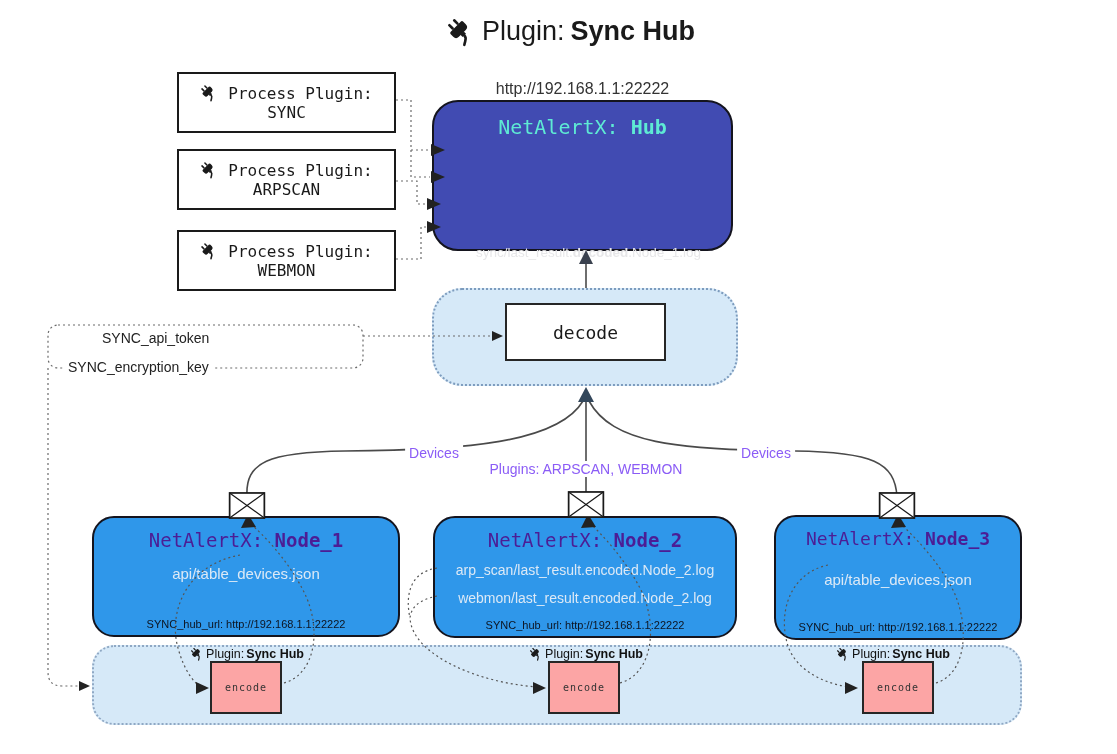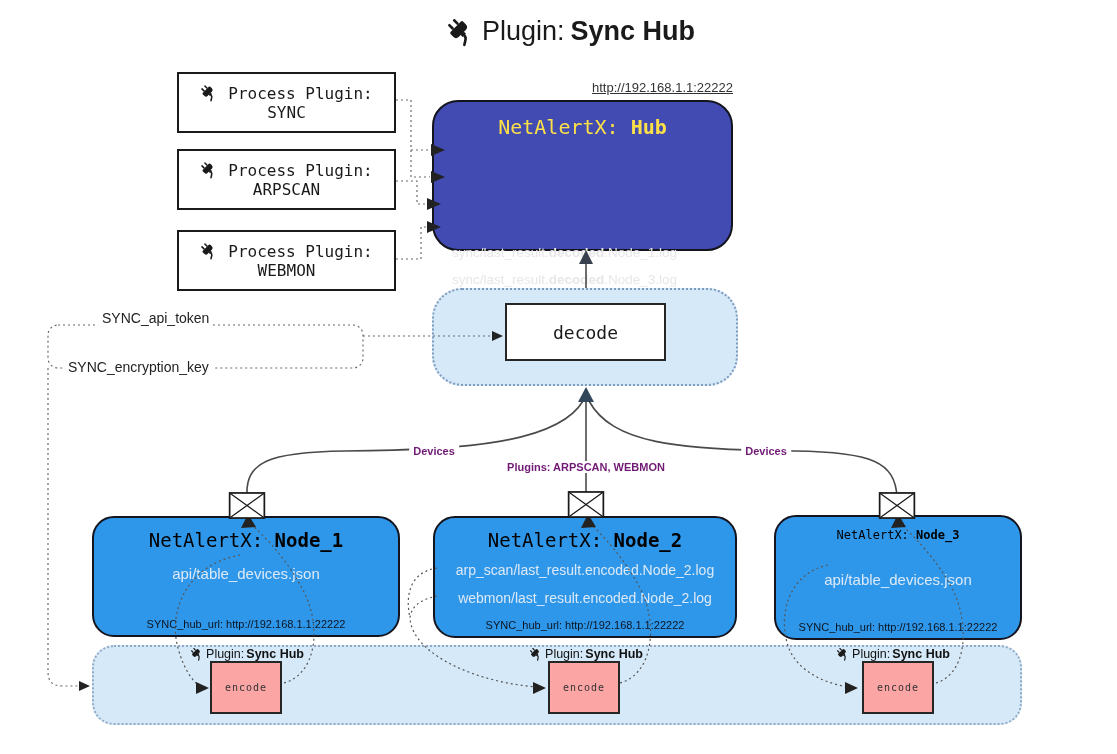--- a/index.html
+++ b/index.html
@@ -9,44 +9,44 @@
   
   .title-row{left:0;right:0;top:16px;display:flex;justify-content:center;align-items:center;
              gap:6px;transform:translateX(12px);font-size:27px;}
   .title-row .t-name{font-weight:700;}
   
   .pbox{width:219px;height:61px;left:177px;background:#fff;border:2px solid #1a1a1a;
         box-sizing:border-box;display:flex;flex-direction:column;justify-content:center;
         align-items:center;font-family:"DejaVu Sans Mono",monospace;font-size:16px;z-index:1;}
   .pbox .l1{display:flex;align-items:center;gap:10px;}
   
-  .hub-url{left:432px;width:301px;top:80px;text-align:right;font-size:13px;color:#333;z-index:1;text-decoration:underline;}
+  .hub-url{left:432px;width:301px;top:80px;text-align:center;font-size:16px;color:#333;z-index:1;}
   .hub{left:432px;top:100px;width:301px;height:151px;background:#414BB2;border:2px solid #14141e;
        border-radius:26px;box-sizing:border-box;z-index:1;}
-  .hub-title{position:absolute;left:0;right:0;top:13px;text-align:center;color:#fde047;
+  .hub-title{position:absolute;left:0;right:0;top:13px;text-align:center;color:#5eead4;
              font-family:"DejaVu Sans Mono",monospace;font-size:20px;}
   .hub-log{position:absolute;left:15px;right:6px;color:#E7E7E9;font-size:13.5px;white-space:nowrap;}
   .hub-log b, .hub-title b{font-weight:700;}
-  .hl0{top:143px;} .hl1{top:170px;} .hl2{top:197px;} .hl3{top:219px;}
+  .hl0{top:143px;text-align:center;} .hl1{top:170px;} .hl2{top:197px;} .hl3{top:219px;}
   .hub-log.hl0,.hub-log.hl1{left:18px;}
   
   .panel{background:#D6E9F8;border:2px dotted #7D9CBE;box-sizing:border-box;z-index:1;}
   .decode-wrap{left:432px;top:288px;width:306px;height:98px;border-radius:30px;}
   .decode-box{left:505px;top:303px;width:161px;height:58px;background:#fff;border:2px solid #262626;
               box-sizing:border-box;display:flex;align-items:center;justify-content:center;
               font-family:"DejaVu Sans Mono",monospace;font-size:18px;z-index:2;}
   
   .lbl{background:#fff;padding:0 4px;font-size:14px;color:#222;z-index:6;white-space:nowrap;}
-  .lbl-small{font-size:11px;color:#701a75;transform:translateX(-50%);font-weight:bold;}
+  .lbl-small{font-size:14px;color:#8b5cf6;transform:translateX(-50%);}
   
   .node{background:#2F97EA;border:2px solid #14141e;border-radius:22px;box-sizing:border-box;z-index:1;}
   .node1{left:92px;top:516px;width:308px;height:121px;}
   .node2{left:433px;top:516px;width:304px;height:122px;}
   .node3{left:774px;top:515px;width:248px;height:125px;}
-  .node-title{position:absolute;left:0;right:0;top:11px;text-align:center;color:#000000;
+  .node-title{position:absolute;left:0;right:0;top:11px;text-align:center;color:#4c1d95;
               font-family:"DejaVu Sans Mono",monospace;font-size:19px;white-space:nowrap;}
   .node-title b{font-weight:700;}
   .node-file{position:absolute;left:0;right:0;text-align:center;color:#DCE9F6;font-size:14px;white-space:nowrap;}
   .node-url{position:absolute;left:0;right:0;text-align:center;color:#0d1420;font-size:11px;}
   
   .bottom-panel{left:92px;top:645px;width:930px;height:80px;border-radius:22px;border-color:#8FA8C4;}
   .enc-label{display:flex;align-items:center;gap:2px;font-size:12.5px;color:#111;z-index:6;
              transform:translateX(-50%);white-space:nowrap;}
   .enc-label .t-name{font-weight:700;}
   .encode-box{width:72px;height:53px;background:#fca5a5;border:2px solid #262626;box-sizing:border-box;
@@ -116,29 +116,28 @@
     <div>WEBMON</div>
   </div>
 
   <div class="abs hub-url">http://192.168.1.1:22222</div>
   <div class="abs hub">
     <div class="hub-title">
       <span>NetAlertX:</span>
       <b>Hub</b>
     </div>
     <div class="hub-log hl0"><span>sync/last_result.</span><b>decoded</b><span>.Node_1.log</span></div>
-    <div class="hub-log hl1"><span>sync/last_result.</span><b>decoded</b><span>.Node_3.log</span></div>
     <div class="hub-log hl2"><span>arp_scan/last_result.</span><b>decoded</b><span>.Node_2.log</span></div>
     <div class="hub-log hl3"><span>webmon/last_result.</span><b>decoded</b><span>.Node_2.log</span></div>
   </div>
 
   <div class="abs panel decode-wrap"></div>
   <div class="abs decode-box">decode</div>
 
-  <div class="abs lbl" style="left:98px;top:310px">SYNC_api_token</div>
+  <div class="abs lbl" style="left:98px;top:330px">SYNC_api_token</div>
   <div class="abs lbl" style="left:64px;top:359px">SYNC_encryption_key</div>
 
   <div class="abs lbl lbl-small" style="left:434px;top:445px">Devices</div>
   <div class="abs lbl lbl-small" style="left:586px;top:461px">Plugins: ARPSCAN, WEBMON</div>
   <div class="abs lbl lbl-small" style="left:766px;top:445px">Devices</div>
 
   <div class="abs node node1">
     <div class="node-title">
       <span>NetAlertX:</span>
       <b>Node_1</b></div>
@@ -147,21 +146,21 @@
   </div>
   <div class="abs node node2">
     <div class="node-title">
       <span>NetAlertX:</span>
       <b>Node_2</b></div>
     <div class="node-file" style="top:44px">arp_scan/last_result.encoded.Node_2.log</div>
     <div class="node-file" style="top:72px">webmon/last_result.encoded.Node_2.log</div>
     <div class="node-url" style="top:101px">SYNC_hub_url: http://192.168.1.1:22222</div>
   </div>
   <div class="abs node node3">
-    <div class="node-title" style="font-size:12px">
+    <div class="node-title" style="font-size:18px">
       <span>NetAlertX:</span>
       <b>Node_3</b></div>
     <div class="node-file" style="top:54px;font-size:15px">api/table_devices.json</div>
     <div class="node-url" style="top:104px">SYNC_hub_url: http://192.168.1.1:22222</div>
   </div>
 
   <div class="abs panel bottom-panel"></div>
 
   <div class="abs enc-label" style="left:247px;top:647px">
     <svg class="plug-sm">

